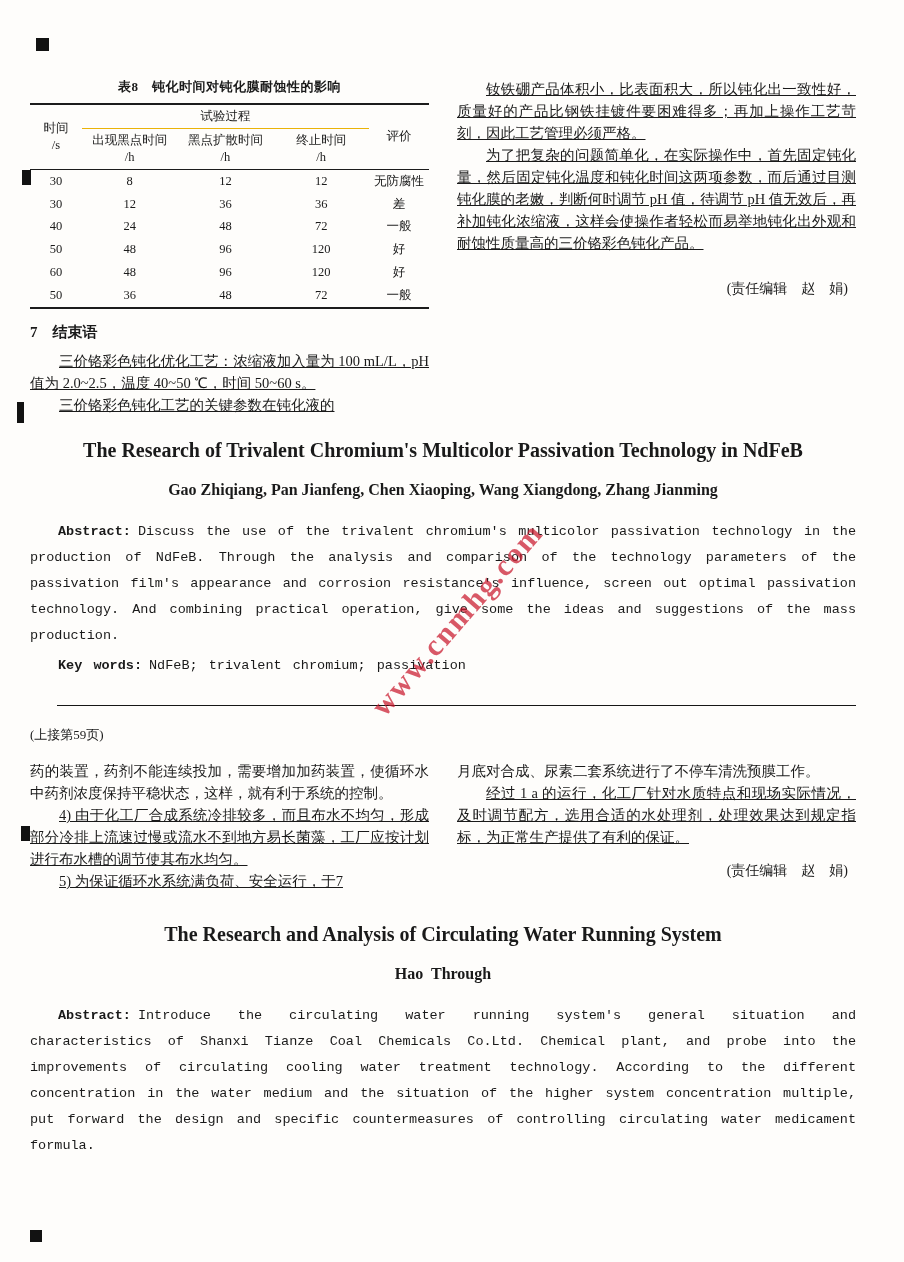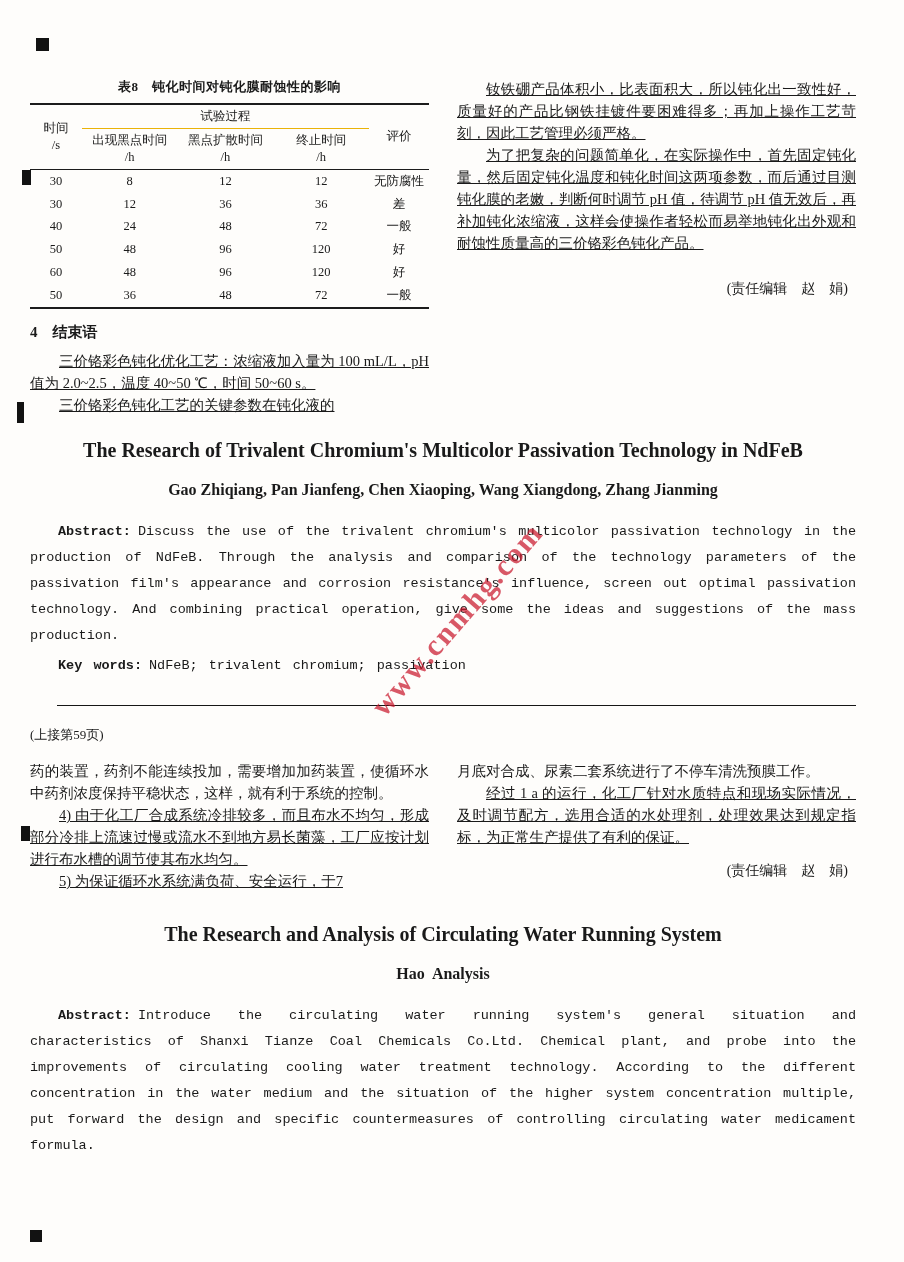--- a/index.html
+++ b/index.html
@@ -156,21 +156,21 @@
           <tr>
             <td>50</td>
             <td>36</td>
             <td>48</td>
             <td>72</td>
             <td>一般</td>
           </tr>
         </tbody>
       </table>
 
-      <div class="cn-heading">4　结束语</div>
+      <div class="cn-heading">7　结束语</div>
       <p class="cn indent">三价铬彩色钝化优化工艺：浓缩液加入量为 100 mL/L，pH 值为 2.0~2.5，温度 40~50 ℃，时间 50~60 s。</p>
       <p class="cn indent">三价铬彩色钝化工艺的关键参数在钝化液的</p>
     </div>
 
     <div class="col">
       <p class="cn indent">钕铁硼产品体积小，比表面积大，所以钝化出一致性好，质量好的产品比钢铁挂镀件要困难得多；再加上操作工艺苛刻，因此工艺管理必须严格。</p>
       <p class="cn indent">为了把复杂的问题简单化，在实际操作中，首先固定钝化量，然后固定钝化温度和钝化时间这两项参数，而后通过目测钝化膜的老嫩，判断何时调节 pH 值，待调节 pH 值无效后，再补加钝化浓缩液，这样会使操作者轻松而易举地钝化出外观和耐蚀性质量高的三价铬彩色钝化产品。</p>
       <div class="editor">(责任编辑　赵　娟)</div>
     </div>
   </div>
@@ -200,20 +200,20 @@
     </div>
     <div class="col">
       <p class="cn">月底对合成、尿素二套系统进行了不停车清洗预膜工作。</p>
       <p class="cn indent">经过 1 a 的运行，化工厂针对水质特点和现场实际情况，及时调节配方，选用合适的水处理剂，处理效果达到规定指标，为正常生产提供了有利的保证。</p>
       <div class="editor tight">(责任编辑　赵　娟)</div>
     </div>
   </div>
 
   <div class="pad en2">
     <h1 class="en-title">The Research and Analysis of Circulating Water Running System</h1>
-    <div class="en-authors">Hao  Analysis</div>
+    <div class="en-authors">Hao  Through</div>
     <p class="abstract">
       <b>Abstract:</b><span>Introduce the circulating water running system's general situation and characteristics of Shanxi Tianze Coal Chemicals Co.Ltd.  Chemical plant,  and probe into the improvements of circulating cooling water treatment technology. According to the different concentration in the water medium and the situation of the higher system concentration multiple, put forward the design and specific countermeasures of controlling circulating water medicament formula.</span>
     </p>
   </div>
 
   <div class="watermark">www.cnmhg.com</div>
 </div>
 
 </body></html>

